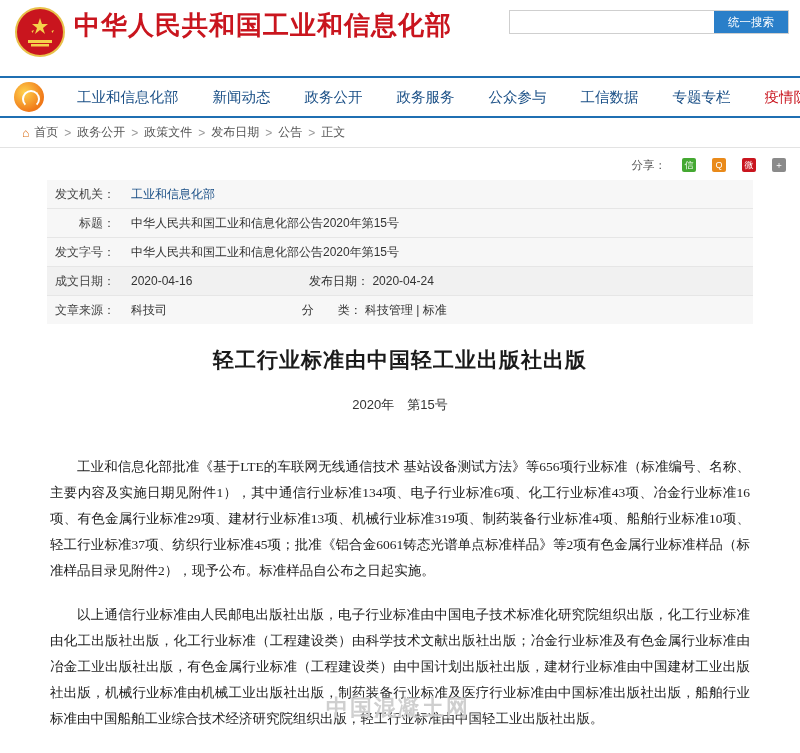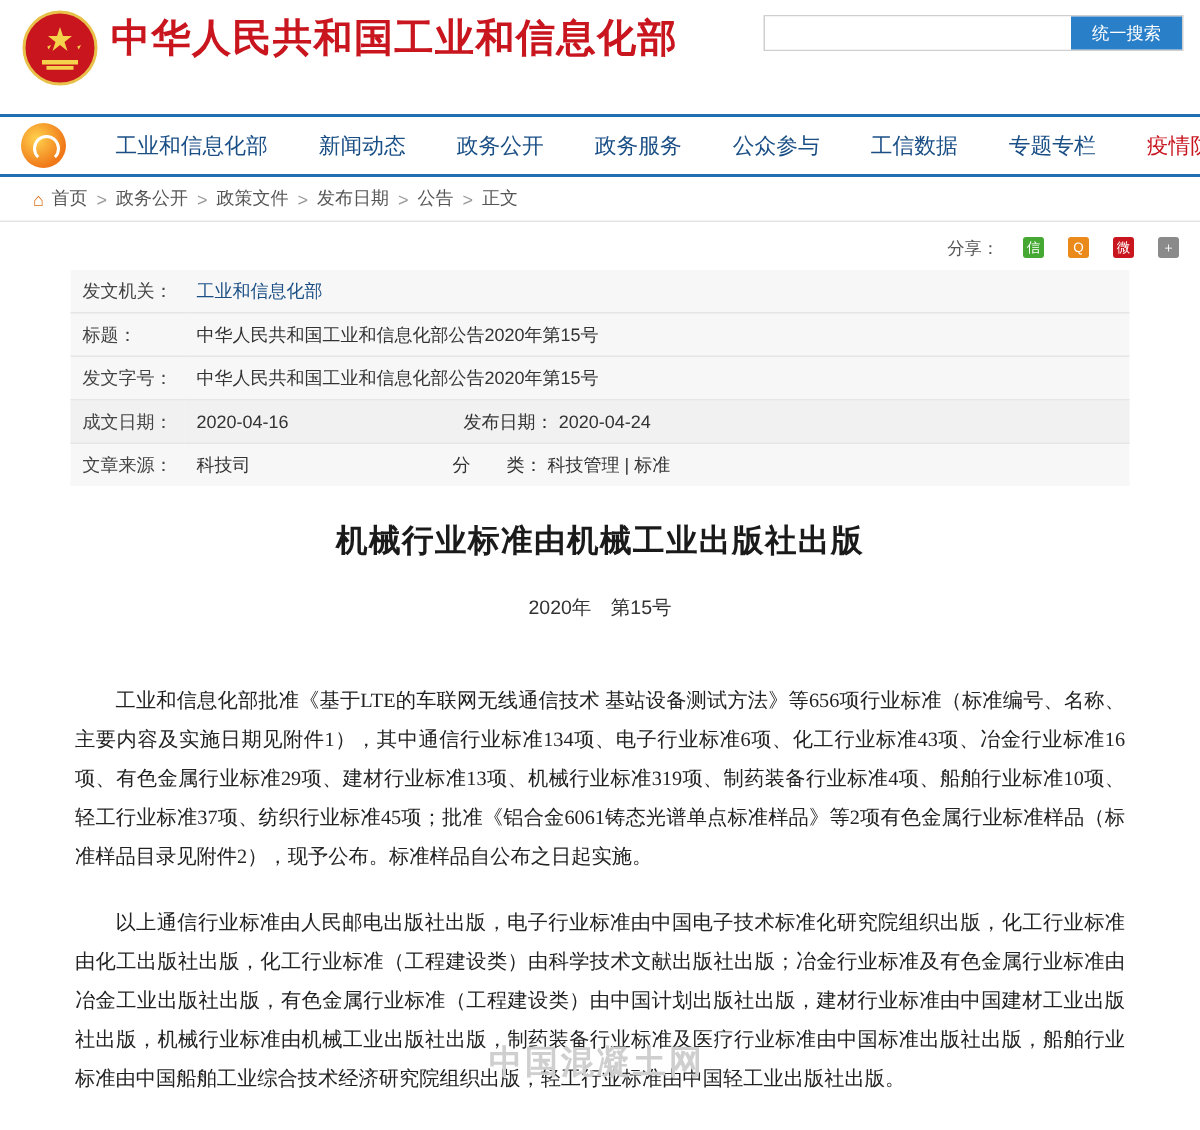--- a/index.html
+++ b/index.html
@@ -176,20 +176,21 @@
   .meta td {
     border-bottom: 1px solid #e6e6e6;
     padding: 5px 8px;
     vertical-align: top;
     line-height: 18px;
   }
   .meta .lbl {
     width: 52px;
     color: #444;
     white-space: nowrap;
+    text-align: right;
   }
   .meta .val { color: #1a4f86; }
   .meta .val.dark { color:#333;margin-left:40px; }
   .meta tr:last-child td { border-bottom: none; }
   .meta .row-grey td { background: #f1f1f1; }
 
   
   .article {
     width: 700px;
     margin: 0 auto;
@@ -322,21 +323,21 @@
       <span>科技司</span>
       <span style="display:inline-block;width:128px"></span>
       <span>分　　类：</span>
       <span>科技管理 | 标准</span>
     </td>
   </tr>
 </tbody>
   </table>
 
 <div class="article">
-  <div class="art-title">机械行业标准由机械工业出版社出版</div>
+  <div class="art-title">轻工行业标准由中国轻工业出版社出版</div>
   <div class="art-sub">2020年　第15号</div>
   <div class="art-body">
     <p>工业和信息化部批准《基于LTE的车联网无线通信技术 基站设备测试方法》等656项行业标准（标准编号、名称、主要内容及实施日期见附件1），其中通信行业标准134项、电子行业标准6项、化工行业标准43项、冶金行业标准16项、有色金属行业标准29项、建材行业标准13项、机械行业标准319项、制药装备行业标准4项、船舶行业标准10项、轻工行业标准37项、纺织行业标准45项；批准《铝合金6061铸态光谱单点标准样品》等2项有色金属行业标准样品（标准样品目录见附件2），现予公布。标准样品自公布之日起实施。</p>
     <p>以上通信行业标准由人民邮电出版社出版，电子行业标准由中国电子技术标准化研究院组织出版，化工行业标准由化工出版社出版，化工行业标准（工程建设类）由科学技术文献出版社出版；冶金行业标准及有色金属行业标准由冶金工业出版社出版，有色金属行业标准（工程建设类）由中国计划出版社出版，建材行业标准由中国建材工业出版社出版，机械行业标准由机械工业出版社出版，制药装备行业标准及医疗行业标准由中国标准出版社出版，船舶行业标准由中国船舶工业综合技术经济研究院组织出版，轻工行业标准由中国轻工业出版社出版。</p>
     <div class="attach">
       <p class="head">附件：</p>
 
     </div>
   </div>
 

